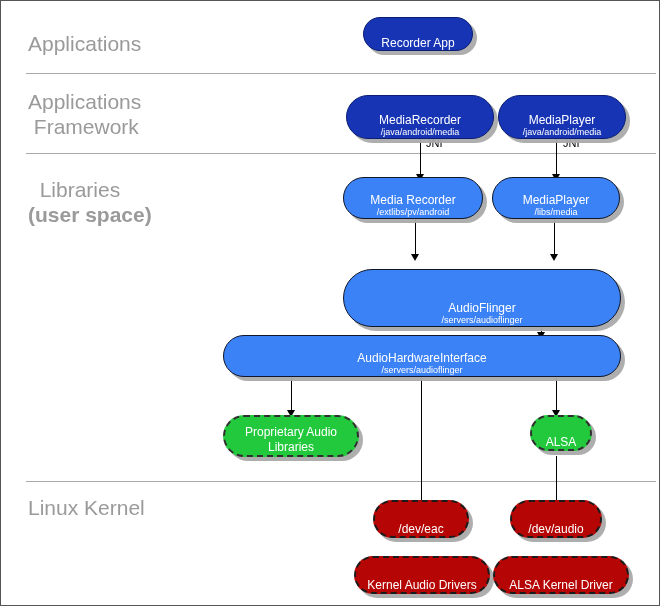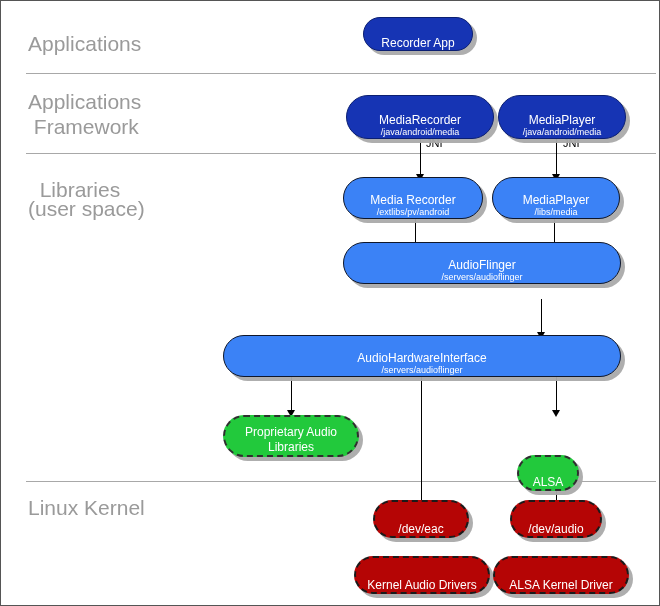--- a/index.html
+++ b/index.html
@@ -98,21 +98,21 @@
 <body>
 
 <div id="diagram">
 
   <div class="band-label" style="left:27px; top:30px;">Applications</div>
 
   <div class="band-label" style="left:27px; top:88px;">Applications</div>
   <div class="band-label" style="left:27px; top:113px;"> Framework</div>
 
   <div class="band-label" style="left:27px; top:176px;">  Libraries</div>
-  <div class="band-label" style="left:27px; top:195px;">(user space)</div>
+  <div class="band-label" style="left:27px; top:201px;font-weight:bold;">(user space)</div>
 
   <div class="band-label" style="left:27px; top:494px;">Linux Kernel</div>
 
   <div class="divider" style="left:25px; top:72px;  width:630px;"></div>
   <div class="divider" style="left:25px; top:152px; width:630px;"></div>
   <div class="divider" style="left:25px; top:480px; width:630px;"></div>
 
   <div class="vline" style="left:419px; top:138px; height:36px;"></div>
   <div class="arrowhead" style="left:415px; top:173px;"></div>
   <div class="edge-label" style="left:425px; top:136px;">JNI</div>
@@ -160,36 +160,36 @@
   <div class="node green two-line" style="left:342px; top:176px; width:140px; height:42px;">
     <div class="title">Media Recorder</div>
     <div class="sub">/extlibs/pv/android</div>
   </div>
 
   <div class="node green two-line" style="left:491px; top:176px; width:128px; height:42px;">
     <div class="title">MediaPlayer</div>
     <div class="sub">/libs/media</div>
   </div>
 
-  <div class="node green two-line" style="left:342px; top:241px; width:278px; height:42px;">
+  <div class="node green two-line" style="left:342px; top:268px; width:278px; height:58px;">
     <div class="title">AudioFlinger</div>
     <div class="sub">/servers/audioflinger</div>
   </div>
 
   <div class="node green two-line" style="left:222px; top:334px; width:398px; height:42px;">
     <div class="title">AudioHardwareInterface</div>
     <div class="sub">/servers/audioflinger</div>
   </div>
 
   <div class="node green-dashed wrap" style="left:222px; top:414px; width:136px; height:42px;">
     <div class="title">Proprietary Audio</div>
     <div class="title">Libraries</div>
   </div>
 
-  <div class="node green-dashed" style="left:516px; top:414px; width:62px; height:36px;margin-top:40px;">
+  <div class="node green-dashed" style="left:529px; top:414px; width:62px; height:36px;">
     <div class="title">ALSA</div>
   </div>
 
   <div class="node red-dashed" style="left:509px; top:499px; width:92px; height:38px;">
     <div class="title">/dev/audio</div>
   </div>
 
   <div class="node red-dashed" style="left:372px; top:499px; width:96px; height:38px;">
     <div class="title">/dev/eac</div>
   </div>

